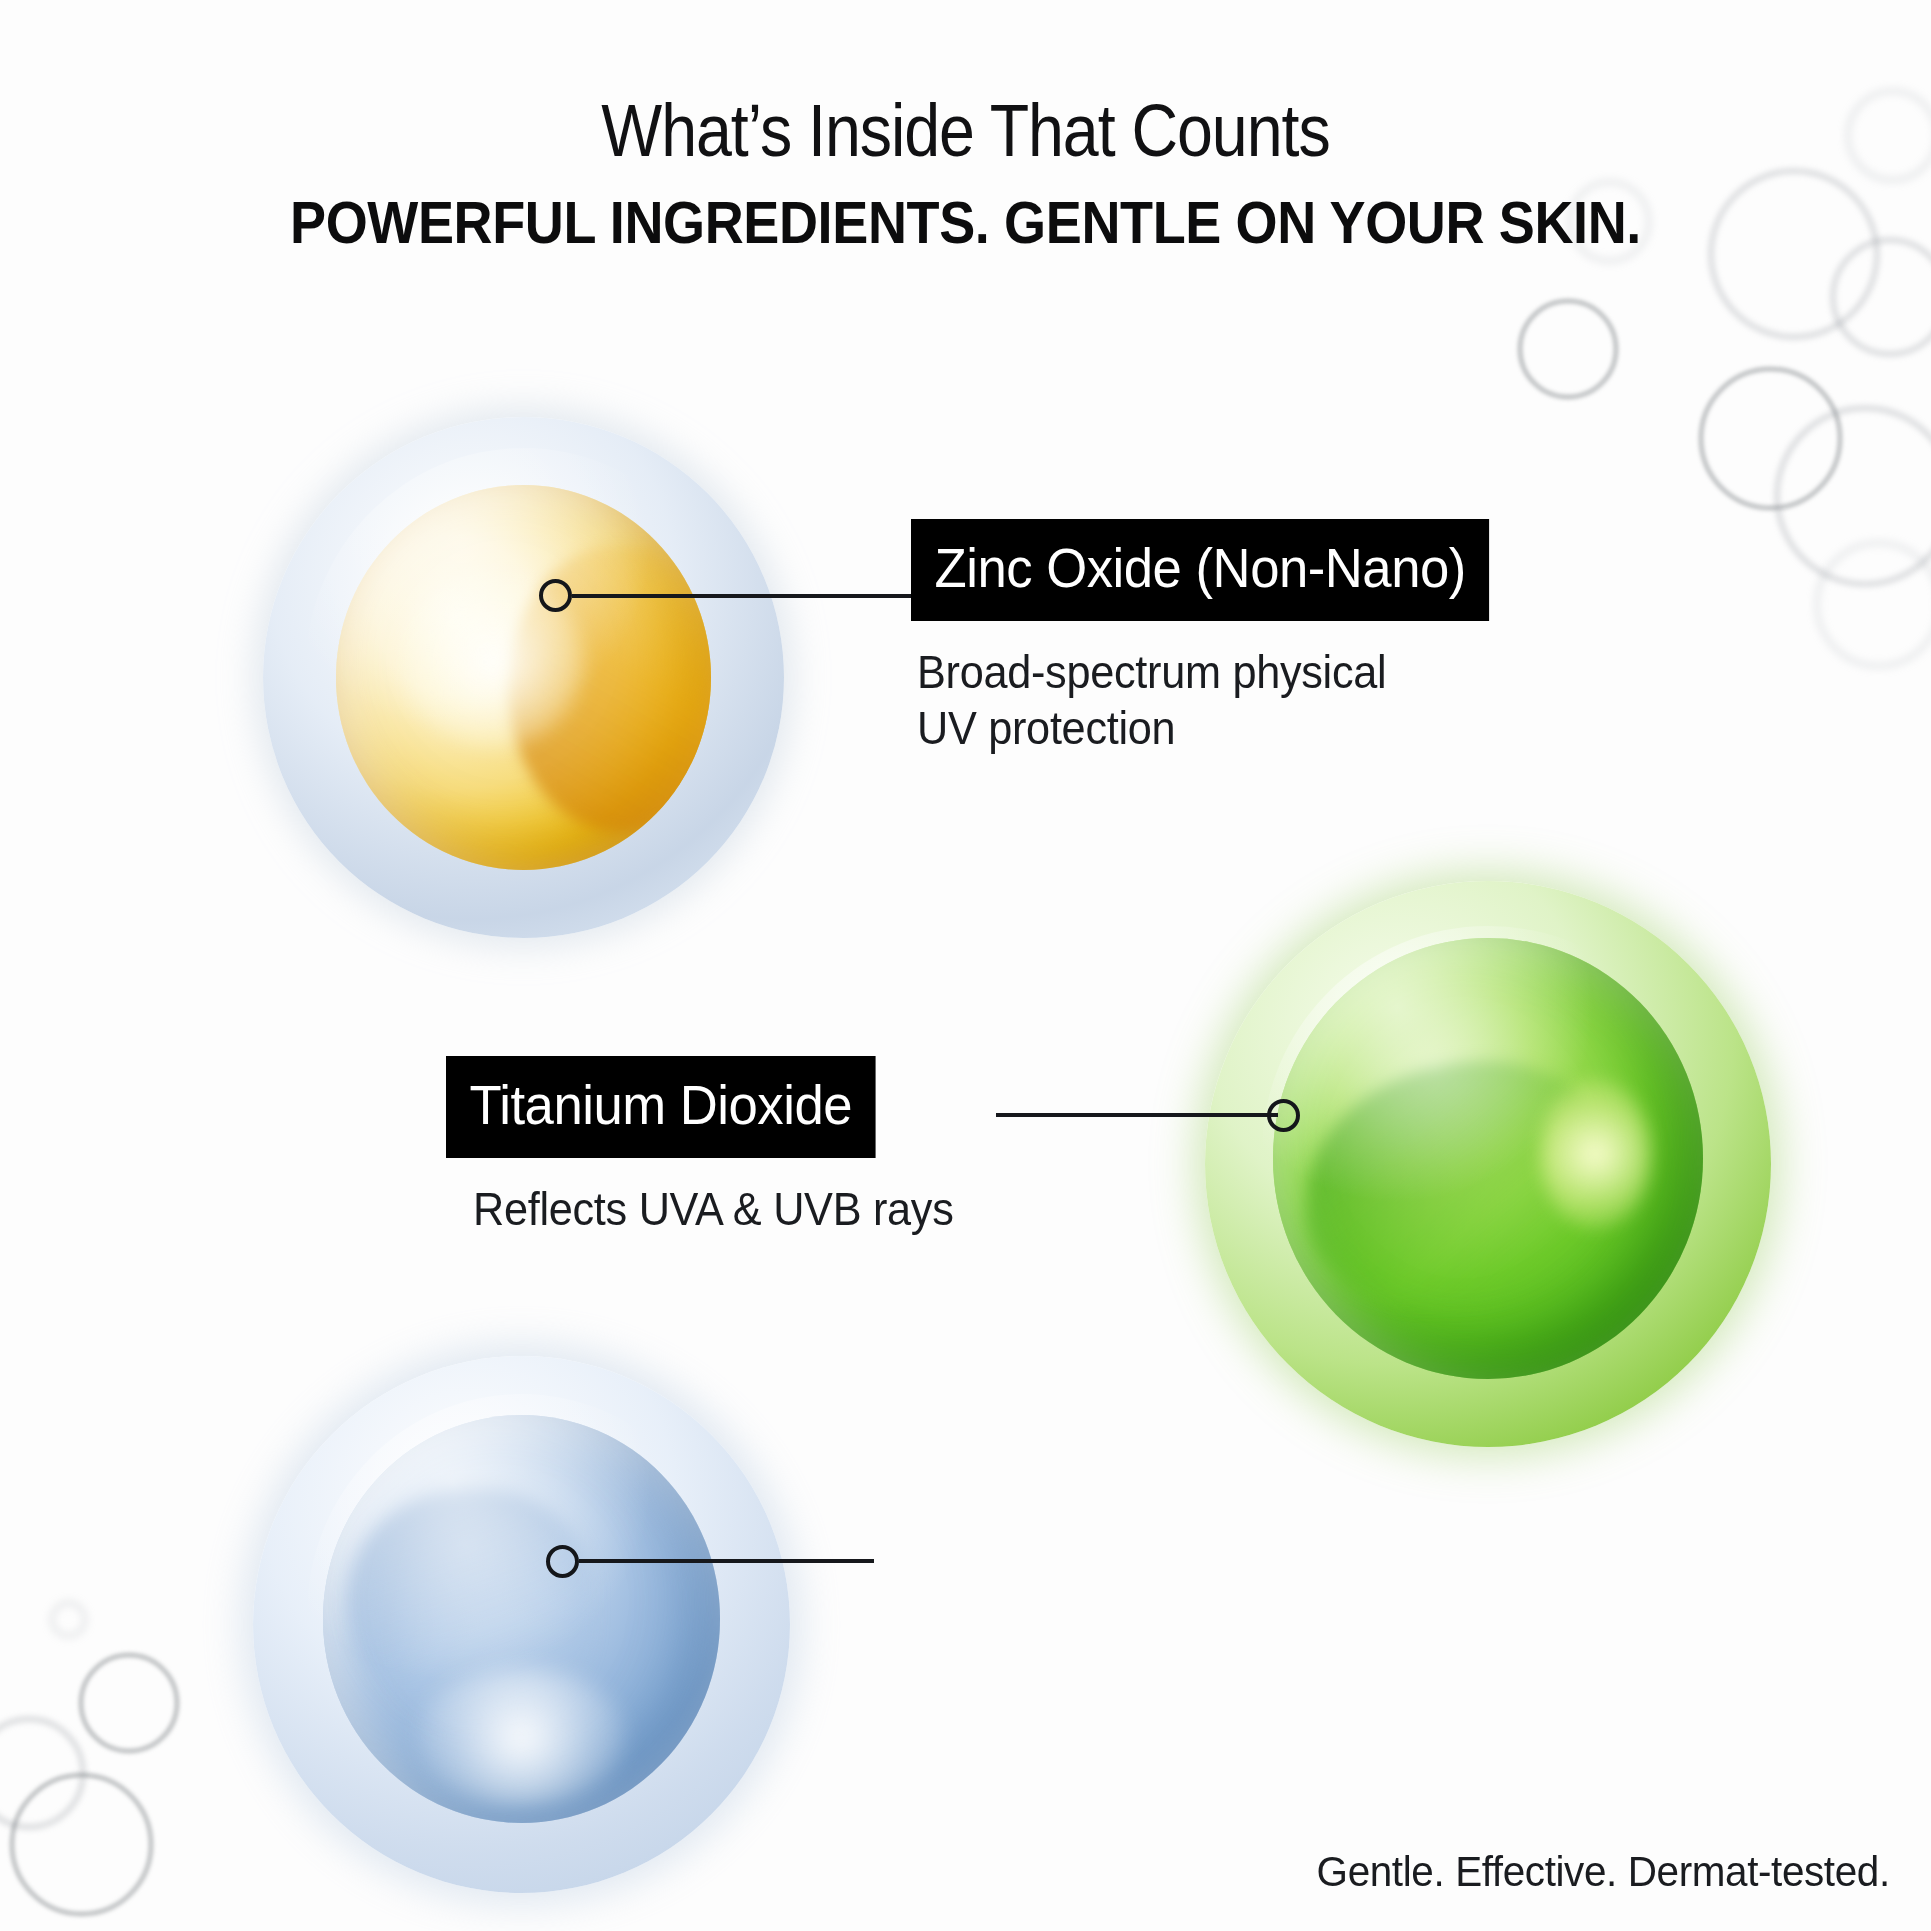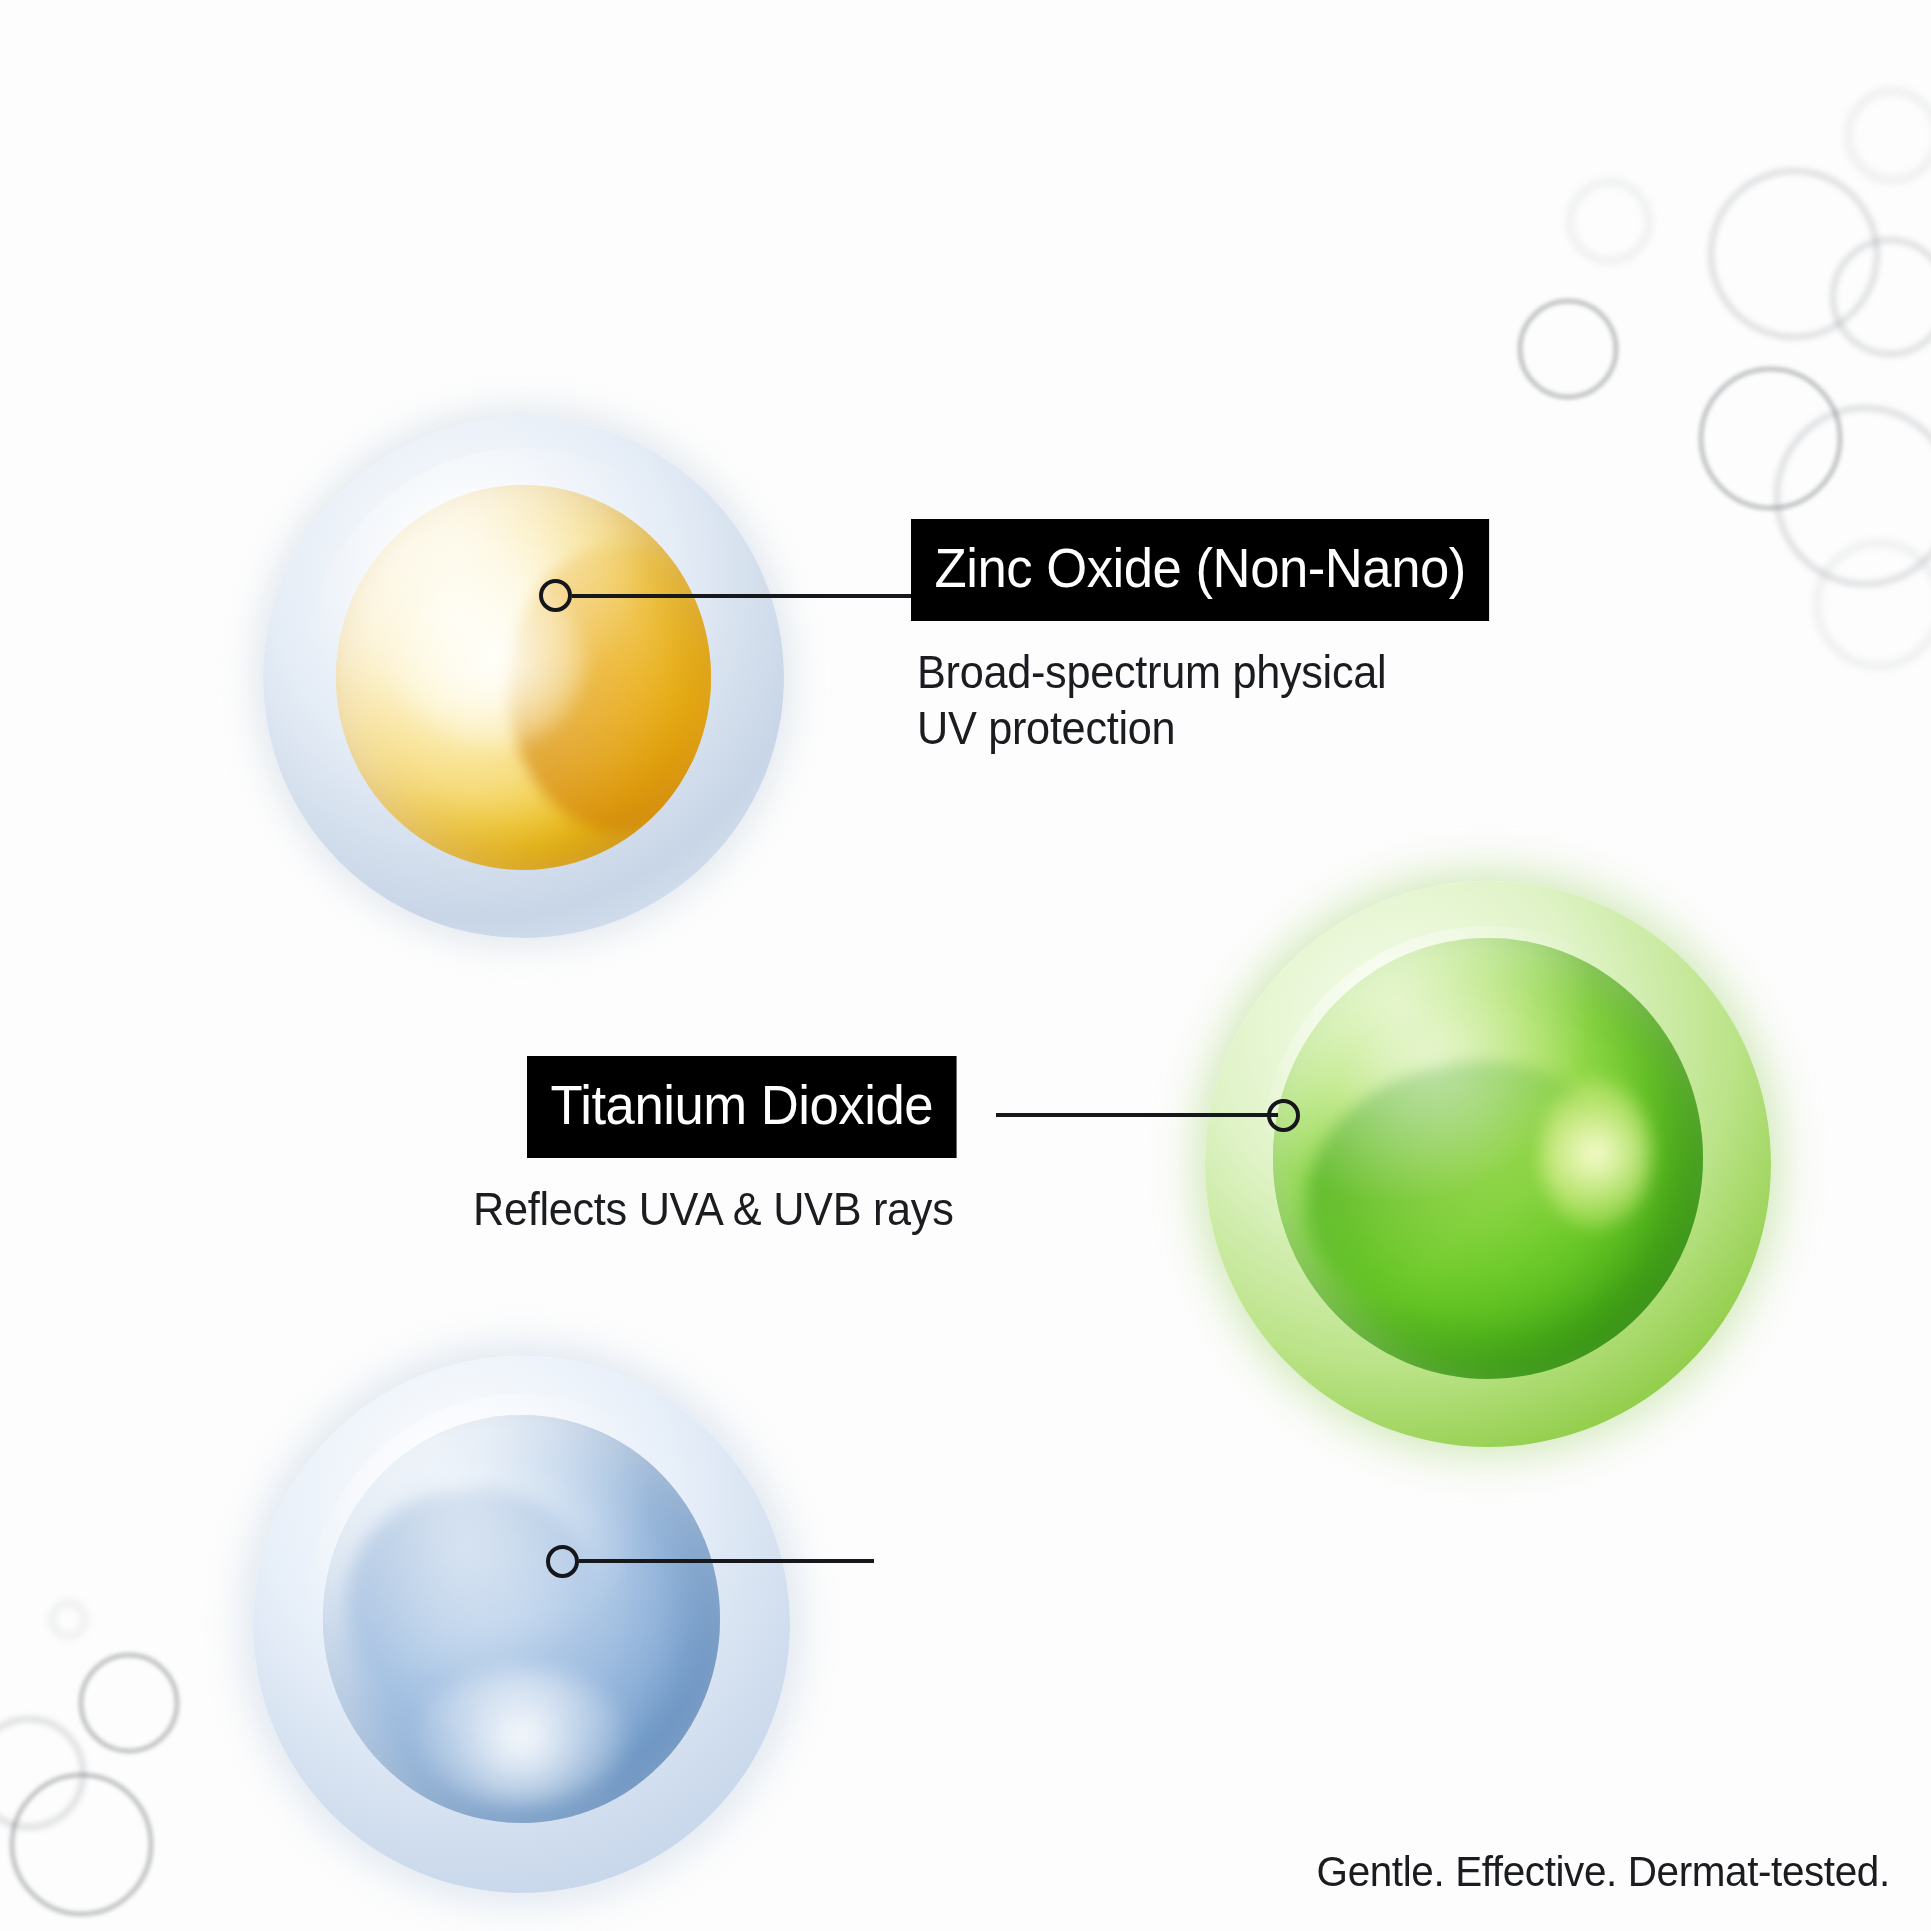--- a/index.html
+++ b/index.html
@@ -187,21 +187,21 @@
     line-height:1.22;
     color:#1a1c20;
     letter-spacing:-0.3px;
     transform:scaleX(0.94);
     transform-origin:left top;
   }
 
   #callout-zinc { left:911px; top:519px; }
   #callout-zinc .desc { margin-left:5.8px; }
 
-  #callout-titanium { left:446px; top:1056px; text-align:right; }
+  #callout-titanium { left:446px; top:1056px; text-align:left; }
   #callout-titanium .desc { margin-left:27px; }
 
   #callout-ethyl { left:869px; top:1493px; }
   #callout-ethyl .desc { margin-left:60px; }
 
   
   .footer {
     position:absolute; right:41px; bottom:35px;
     font-size:43px;
     color:#1a1c20;
@@ -226,20 +226,24 @@
     <div class="bub faint" style="left:1815px; top:541px; width:127px; height:127px;"></div>
 
     <div class="bub faint" style="left:1846px; top:89px; width:93px; height:93px;"></div>
 
     <div class="bub" style="left:79px; top:1653px; width:100px; height:100px;"></div>
     <div class="bub soft" style="left:-27px; top:1717px; width:112px; height:112px;"></div>
     <div class="bub" style="left:9.7px; top:1773px; width:143px; height:143px;"></div>
     <div class="bub faint" style="left:50px; top:1601px; width:37px; height:37px;"></div>
   </div>
 
+  <div class="head-wrap">
+    <div class="title">What’s Inside That Counts</div>
+    <div class="subtitle">POWERFUL INGREDIENTS. GENTLE ON YOUR SKIN.</div>
+  </div>
 
   <div class="sphere" id="sphere-zinc">
     <div class="shell"></div>
     <div class="core">
       <div class="swirl"></div>
       <div class="hot"></div>
     </div>
     <div class="gloss"></div>
   </div>
 

